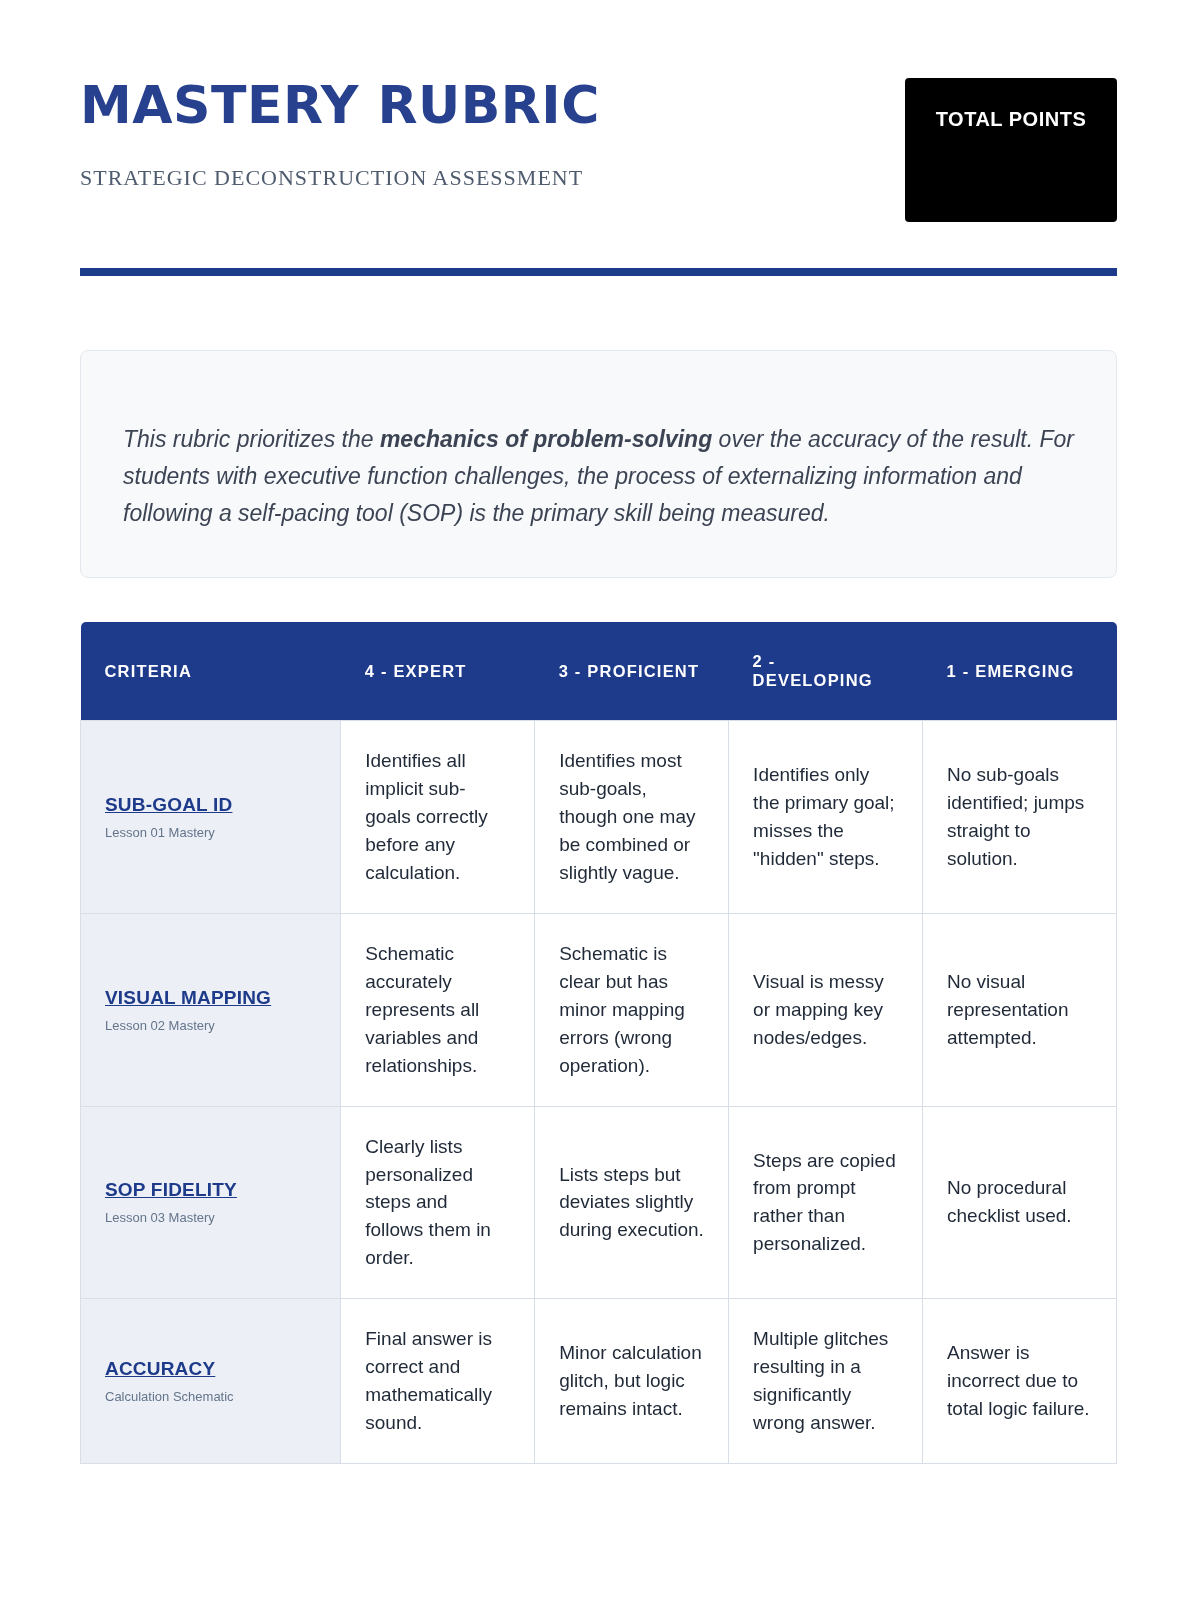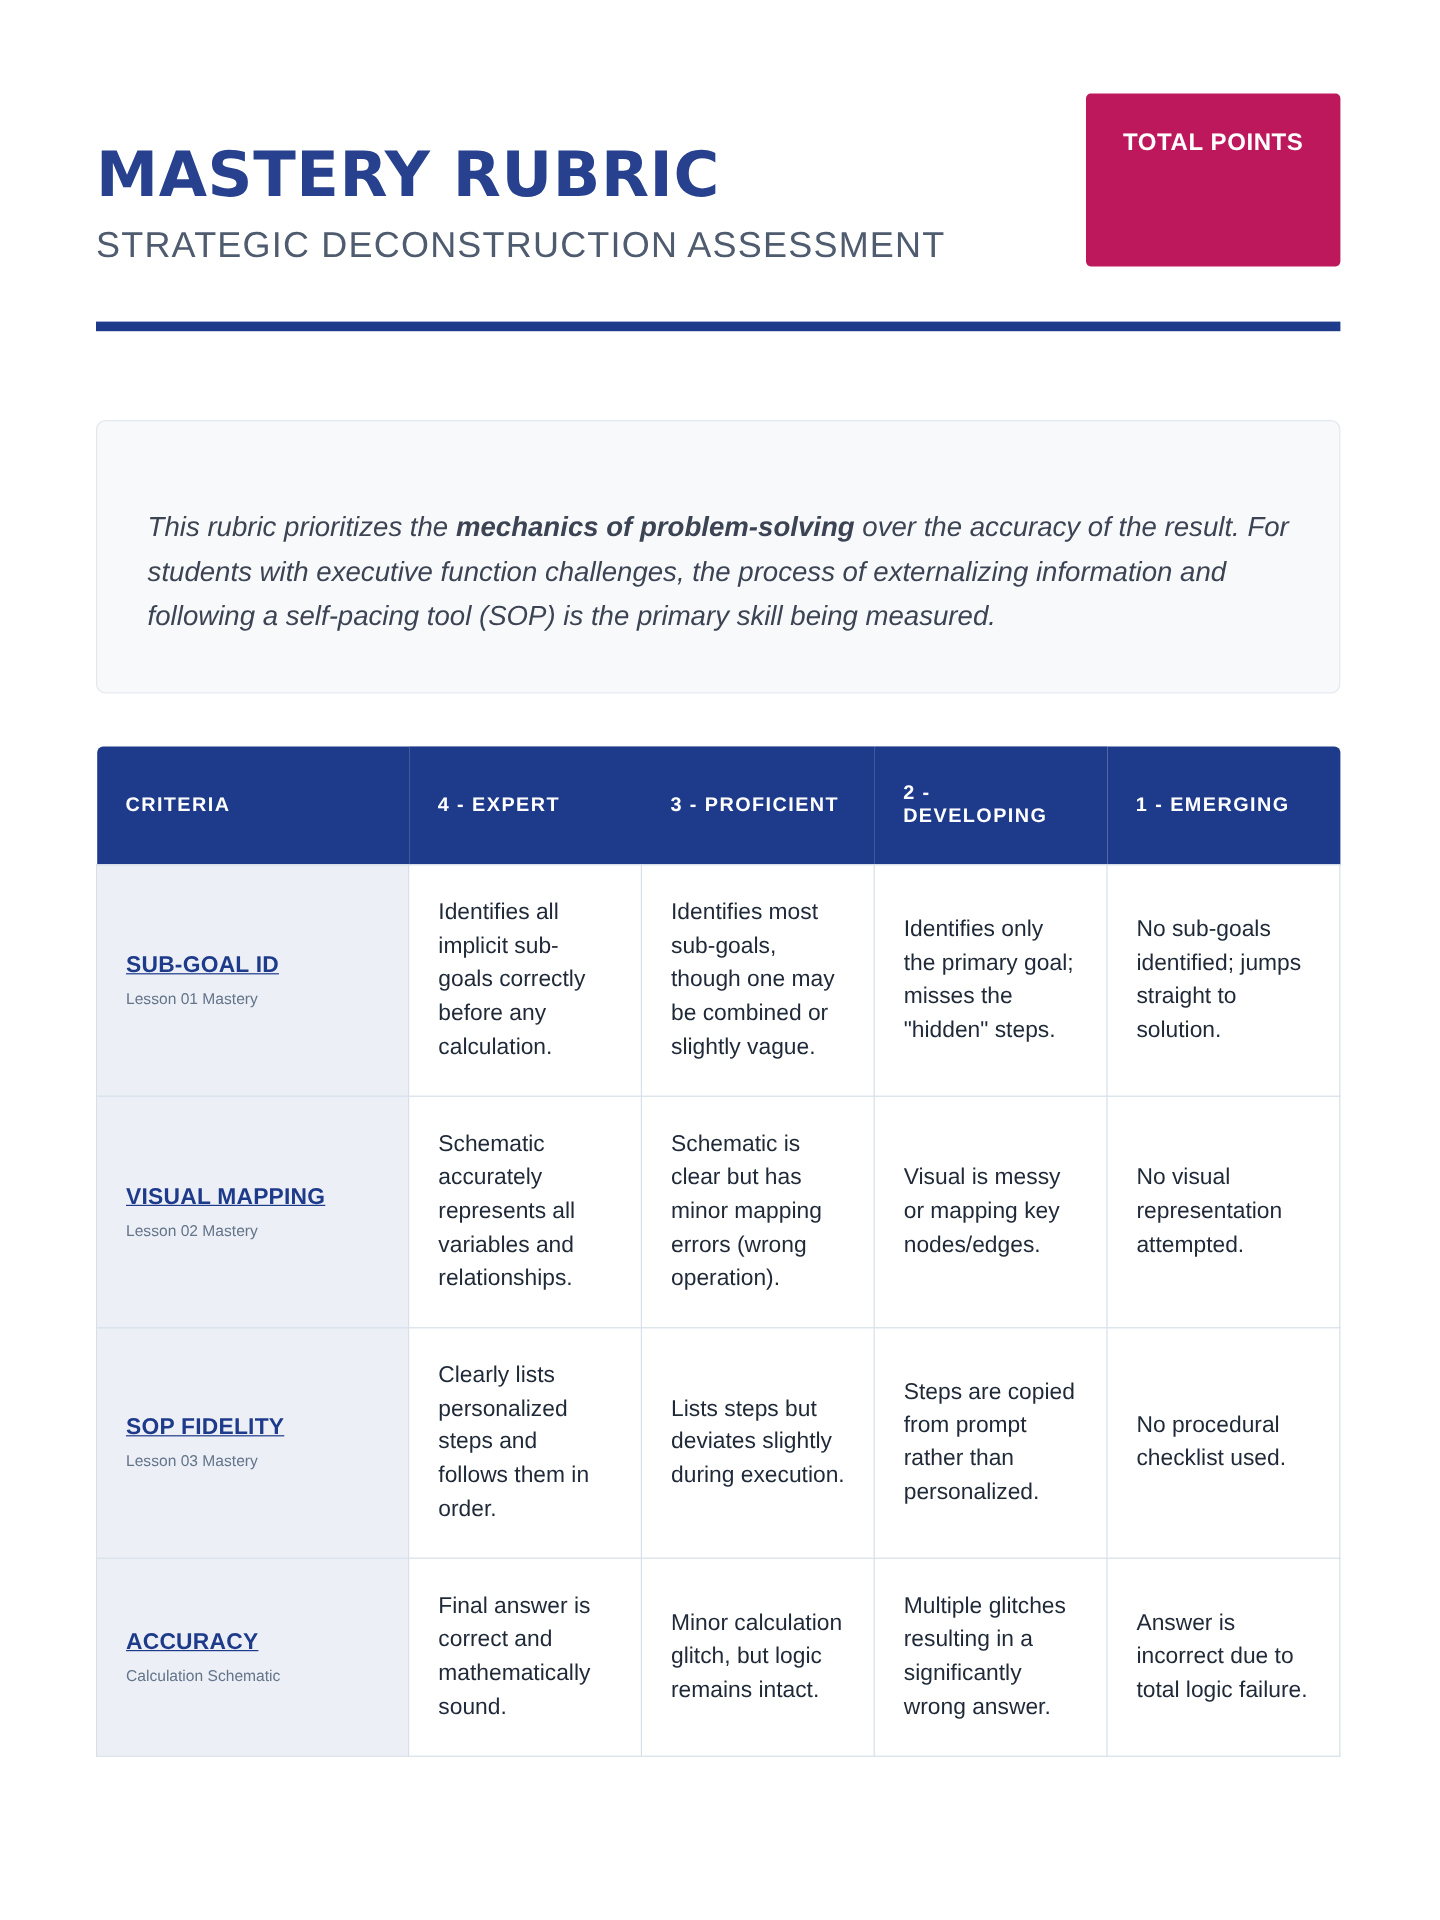--- a/index.html
+++ b/index.html
@@ -13,39 +13,39 @@
   }
   .page {
     width: 1200px;
     padding: 78px 83px 0 80px;
   }
 
   
   .header {
     display: flex;
     justify-content: space-between;
-    align-items: flex-end;
+    align-items: flex-start;
   }
   .page-title {
     font-family: "DejaVu Sans", sans-serif;
     font-size: 52px;
     font-weight: 800;
     color: #27418f;
     letter-spacing: 0.5px;
     line-height: 1.05;
   }
   .page-subtitle {
-    font-family: Liberation Sans, sans-serif;
-    font-size: 30px;
+    font-family: Liberation Serif, serif;
+    font-size: 22px;
     color: #4f5b6e;
     letter-spacing: 1px;
-    margin-top: 14px;
+    margin-top: 32px;
   }
   .points-box {
-    background: #be185d;
+    background: #000000;
     color: #ffffff;
     width: 212px;
     min-height: 144px;
     border-radius: 4px;
     text-align: center;
     padding: 30px 14px 26px 14px;
     flex-shrink: 0;
   }
   .points-label {
     font-size: 20px;

